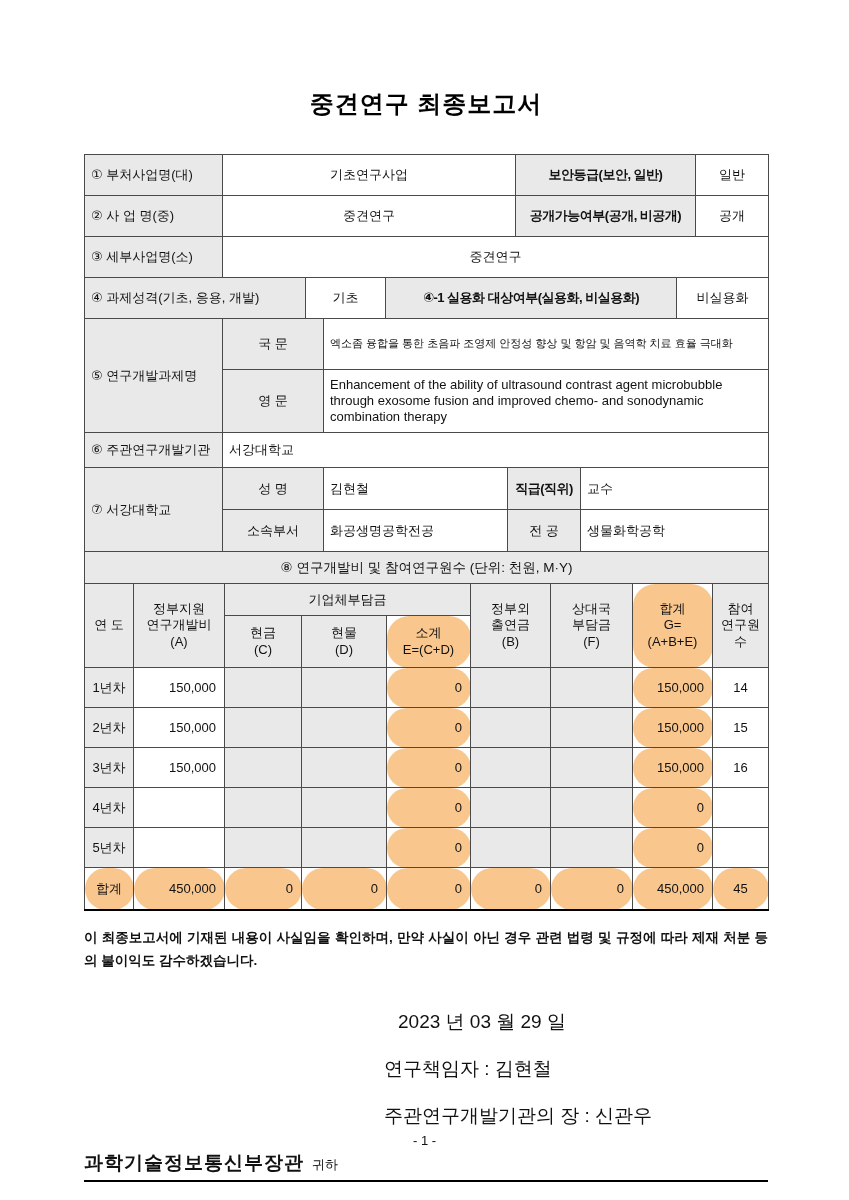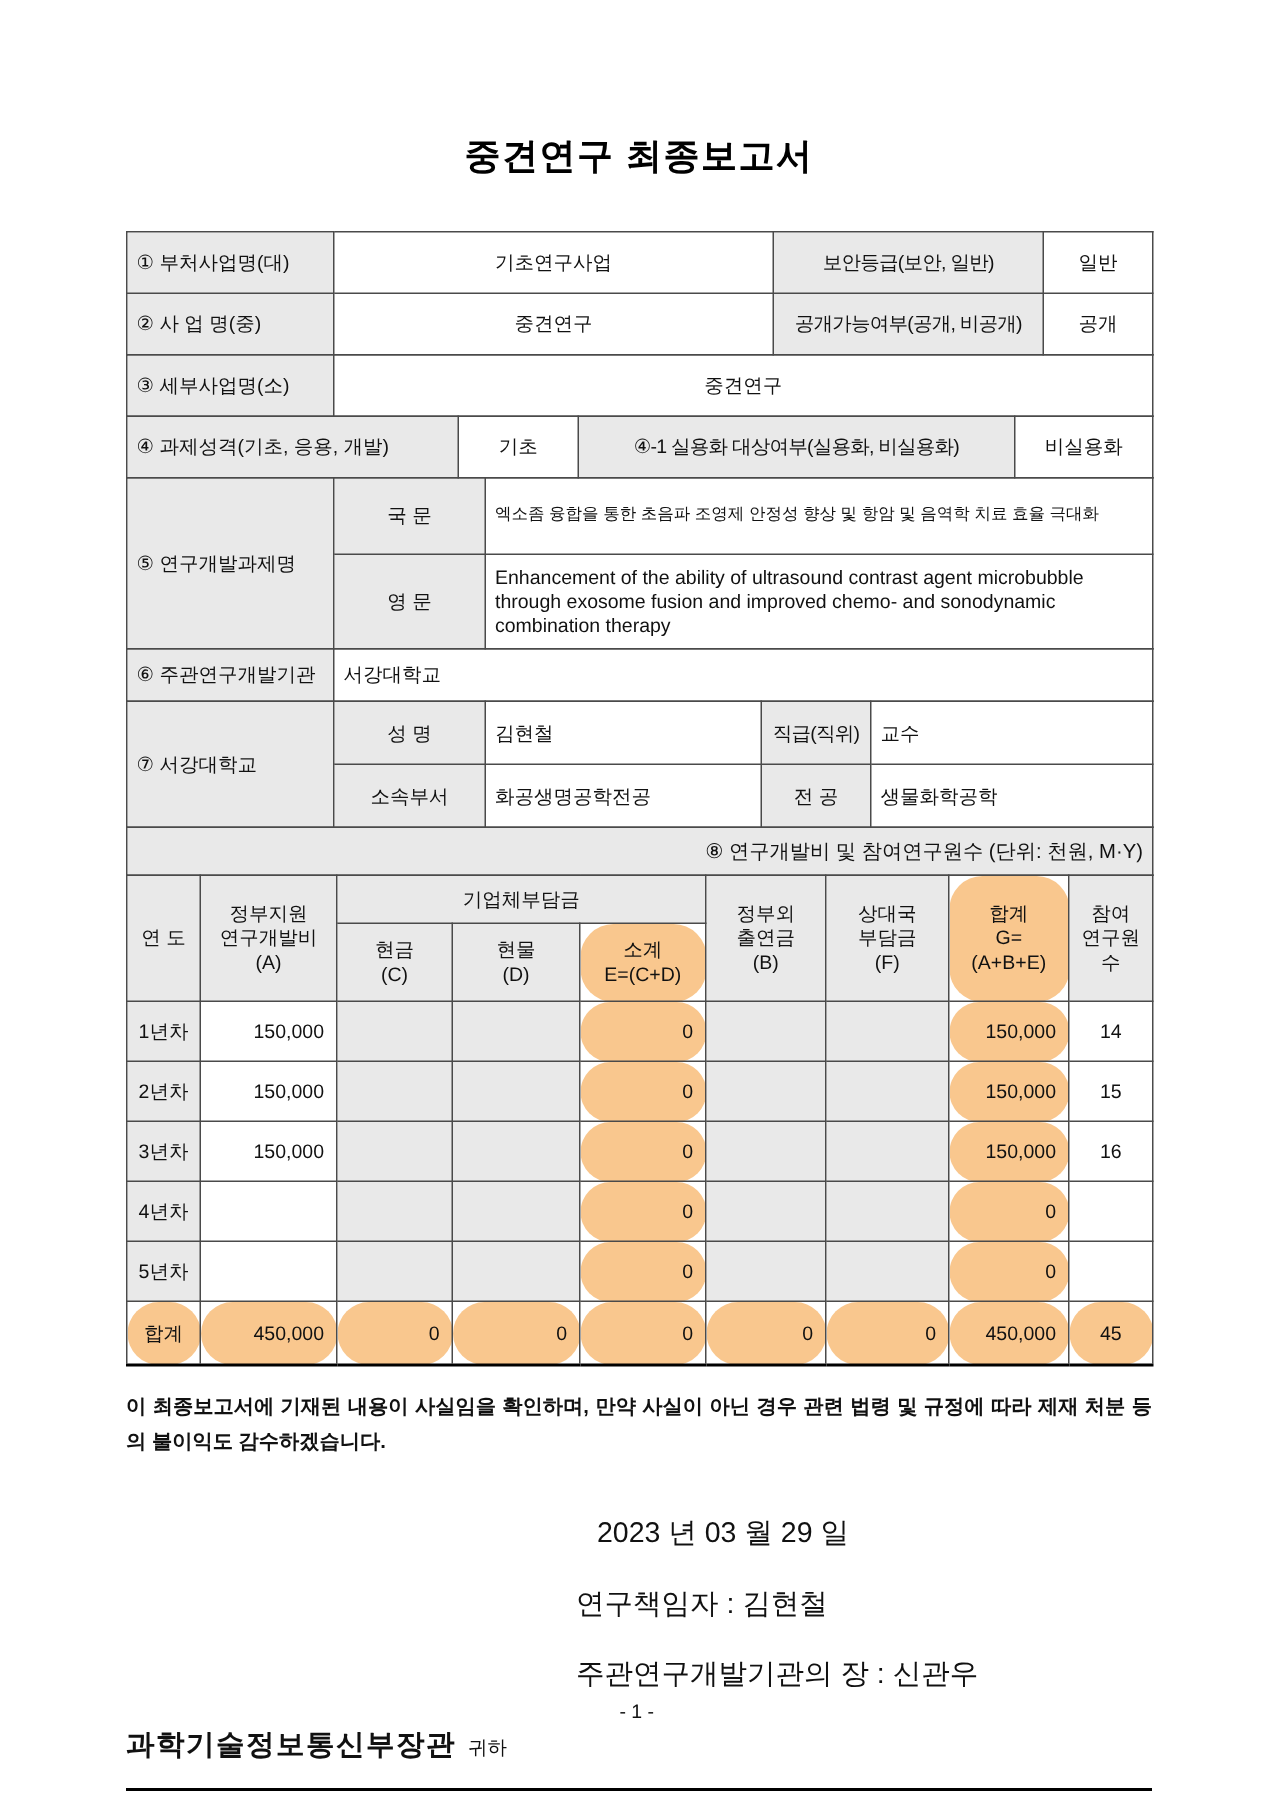--- a/index.html
+++ b/index.html
@@ -19,42 +19,42 @@
     border:1px solid #4a4a4a;font-size:13px;padding:2px 6px;color:#111;
     overflow:hidden;vertical-align:middle;
   }
   .gray{background:#e9e9e9;}
   .orange{background:#f9c78e;border-radius:22px;}
   .lbl{text-align:left;}
   .ctr{text-align:center;}
   .lft{text-align:left;}
   .num{text-align:right;padding-right:8px;}
   .pre{white-space:pre-line;text-align:center;line-height:1.25;}
-  .tight{letter-spacing:-0.5px;padding:1px 3px;}
+  .tight{letter-spacing:-0.5px;padding:1px 3px;font-weight:bold;}
   .h36 td{height:36px;}
   .h30 td{height:30px;}
   .h27 td{height:27px;}
   .h35 td{height:35px;}
   .h37 td{height:37px;}
   .h43 td{height:43px;}
   .eng{font-size:13px;line-height:1.25;}
   .kor-title{font-size:11px;line-height:1.45;}
-  .sec-title{text-align:right;font-size:13.5px;}
+  .sec-title{text-align:center;font-size:13.5px;}
   .total-row td{border-bottom:2px solid #000;}
   .period-value{border:2px solid #000;text-align:center;font-size:13.5px;}
   .period-row td{border-bottom:2px solid #000;}
   .declaration{
     margin-top:16px;font-size:13.5px;line-height:1.7;color:#111;
     text-align:justify;
     font-weight:bold;
   }
   .sign-block{margin-top:36px;padding-left:300px;font-size:19px;}
   .sign-block p{margin:0 0 21px 0;}
   .sign-date{padding-left:14px;}
-  .recipient{margin-top:6px;font-size:13.5px;border-bottom:2px solid #000;padding-bottom:16px;}
+  .recipient{margin-top:6px;font-size:13.5px;border-bottom:2px solid #000;padding-bottom:4px;}
   .recipient .big{font-size:19px;font-weight:bold;letter-spacing:1px;}
   .recipient .small{font-size:13px;margin-left:8px;}
   .page-num{position:absolute;bottom:52px;left:0;width:849px;text-align:center;font-size:13px;}
 </style>
 </head>
 <body>
 
 <div class="sheet">
 
   <h1 class="doc-title">중견연구 최종보고서</h1>

